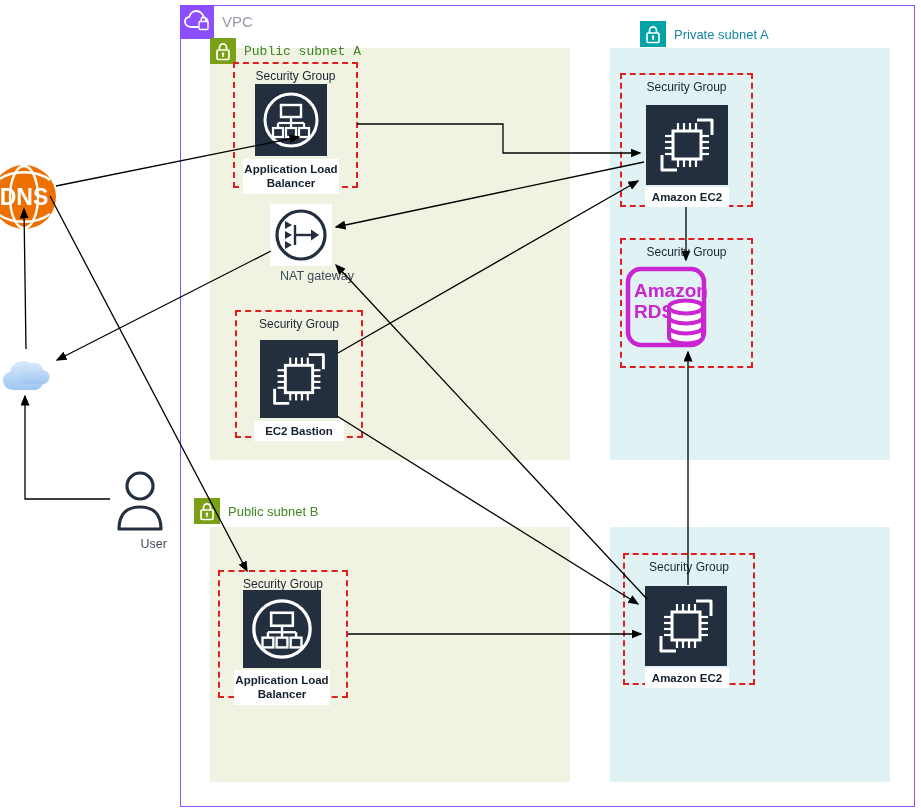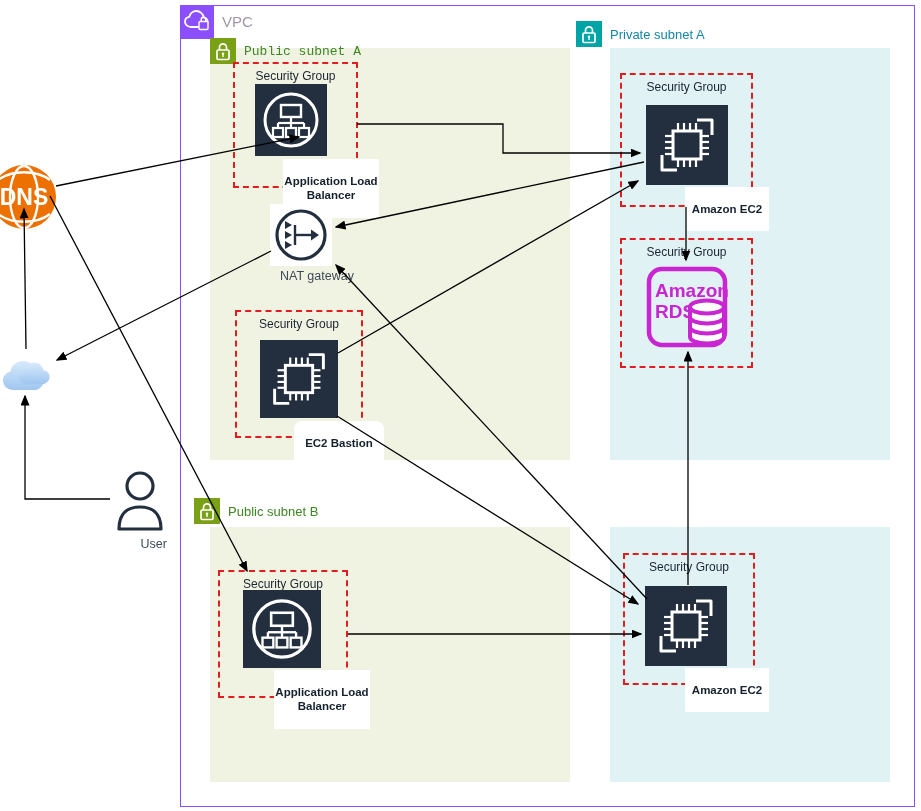--- a/index.html
+++ b/index.html
@@ -29,21 +29,21 @@
   .sg-label {
     position:absolute; left:0; top:5px; width:100%; text-align:center;
     font-size:12px; color:#1A2532;
   }
 
   
   .dark-tile { background:#232F3E; }
   .white-tile { background:#ffffff; }
   .node-label {
     position:absolute; text-align:center; font-weight:bold; font-size:11.5px;
-    color:#16212E; background:#ffffff; line-height:1.25; padding:15px 0;margin-left:40px;
+    color:#16212E; background:#ffffff; line-height:1.25; padding:3px 0;
   }
   .plain-label {
     position:absolute; text-align:center; font-size:12.5px; color:#3F4B5A;
   }
 
   svg { display:block; }
   .edges-layer { position:absolute; left:0; top:0; z-index:50; pointer-events:none; }
   .lvl-fill { z-index:1; } .lvl-frame { z-index:2; } .lvl-sg { z-index:3; } .lvl-node { z-index:4; }
 </style>
 </head>
@@ -70,21 +70,21 @@
     <span class="hdr-icon public">
       <svg width="26" height="26" viewBox="0 0 26 26">
           <path d="M 9.5,12 v-2.6 a 3.5,3.5 0 0 1 7,0 V 12" fill="none" stroke="#fff" stroke-width="1.7"></path>
           <rect x="7" y="12" width="12" height="9.5" rx="1.2" fill="none" stroke="#fff" stroke-width="1.7"></rect>
           <circle cx="13" cy="15.8" r="1.3" fill="#fff"></circle>
           <line x1="13" y1="16.6" x2="13" y2="19" stroke="#fff" stroke-width="1.4"></line>
         </svg>
     </span>
     <span class="subnet-label public">Public subnet A</span>
   </div>
-  <div class="abs lvl-frame subnet-header" style="left:576px; top:21px;">
+  <div class="abs lvl-frame subnet-header" style="left:640px; top:21px;">
     <span class="hdr-icon private">
       <svg width="26" height="26" viewBox="0 0 26 26">
           <path d="M 9.5,12 v-2.6 a 3.5,3.5 0 0 1 7,0 V 12" fill="none" stroke="#fff" stroke-width="1.7"></path>
           <rect x="7" y="12" width="12" height="9.5" rx="1.2" fill="none" stroke="#fff" stroke-width="1.7"></rect>
           <circle cx="13" cy="15.8" r="1.3" fill="#fff"></circle>
           <line x1="13" y1="16.6" x2="13" y2="19" stroke="#fff" stroke-width="1.4"></line>
         </svg>
     </span>
     <span class="subnet-label private">Private subnet A</span>
   </div>
@@ -166,21 +166,21 @@
           <line x1="18" y1="37" x2="26" y2="37"></line>
           <line x1="18" y1="43" x2="26" y2="43"></line>
           <line x1="18" y1="49" x2="26" y2="49"></line>
         <line x1="54" y1="31" x2="62" y2="31"></line>
           <line x1="54" y1="37" x2="62" y2="37"></line>
           <line x1="54" y1="43" x2="62" y2="43"></line>
           <line x1="54" y1="49" x2="62" y2="49"></line>
       </g>
     </svg>
   </div>
-  <div class="node-label lvl-node" style="left:254px; top:421px; width:90px;border-radius:8px;">EC2 Bastion</div>
+  <div class="node-label lvl-node" style="left:254px; top:421px; width:90px;">EC2 Bastion</div>
 
   <div class="abs lvl-node dark-tile" style="left:646px; top:105px; width:82px; height:80px;">
     <svg width="82" height="80" viewBox="0 0 80 80">
       <path d="M 50,15 h 15 v 15" fill="none" stroke="#fff" stroke-width="3" stroke-linejoin="round"></path>
       <path d="M 30,65 h -15 v -15" fill="none" stroke="#fff" stroke-width="3" stroke-linejoin="round"></path>
       <rect x="26" y="26" width="28" height="28" fill="none" stroke="#fff" stroke-width="3"></rect>
       <g stroke="#fff" stroke-width="2.2">
         <line x1="31" y1="18" x2="31" y2="26"></line>
           <line x1="37" y1="18" x2="37" y2="26"></line>
           <line x1="43" y1="18" x2="43" y2="26"></line>
@@ -195,21 +195,21 @@
           <line x1="18" y1="49" x2="26" y2="49"></line>
         <line x1="54" y1="31" x2="62" y2="31"></line>
           <line x1="54" y1="37" x2="62" y2="37"></line>
           <line x1="54" y1="43" x2="62" y2="43"></line>
           <line x1="54" y1="49" x2="62" y2="49"></line>
       </g>
     </svg>
   </div>
   <div class="node-label lvl-node" style="left:645px; top:187px; width:84px;">Amazon EC2</div>
 
-  <div class="abs lvl-node" style="left:645px; top:265px; width:84px; height:84px;">
+  <div class="abs lvl-node" style="left:624px; top:265px; width:84px; height:84px;">
     <svg width="84" height="84" viewBox="0 0 84 84">
       <rect x="4" y="4" width="76" height="76" rx="13" fill="none" stroke="#C925D1" stroke-width="4.5"></rect>
       <text x="10" y="32" font-family="Liberation Sans, sans-serif" font-size="19" font-weight="bold" fill="#C925D1">Amazon</text>
       <text x="10" y="53" font-family="Liberation Sans, sans-serif" font-size="19" font-weight="bold" fill="#C925D1">RDS</text>
       <g>
         <path d="M 45,42 v 30 a 17,6.5 0 0 0 34,0 v -30" fill="#ffffff" stroke="#C925D1" stroke-width="4"></path>
         <ellipse cx="62" cy="42" rx="17" ry="6.5" fill="#ffffff" stroke="#C925D1" stroke-width="4"></ellipse>
         <path d="M 45,52 a 17,6.5 0 0 0 34,0" fill="none" stroke="#C925D1" stroke-width="4"></path>
         <path d="M 45,62 a 17,6.5 0 0 0 34,0" fill="none" stroke="#C925D1" stroke-width="4"></path>
       </g>

